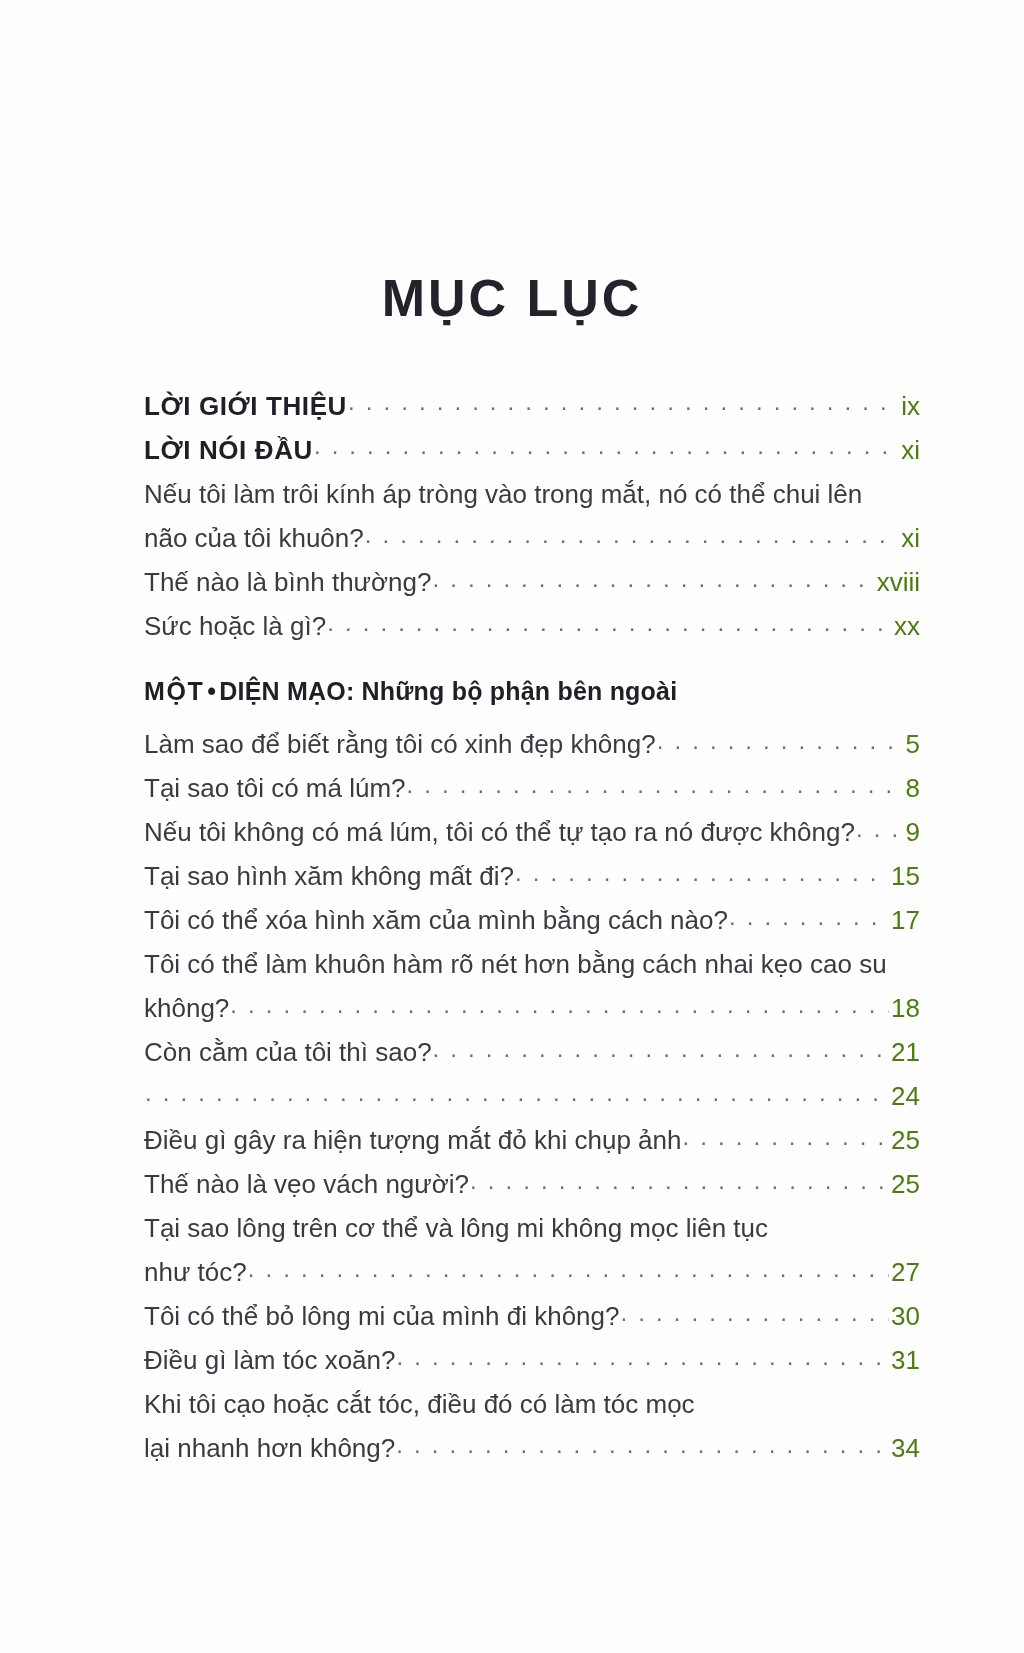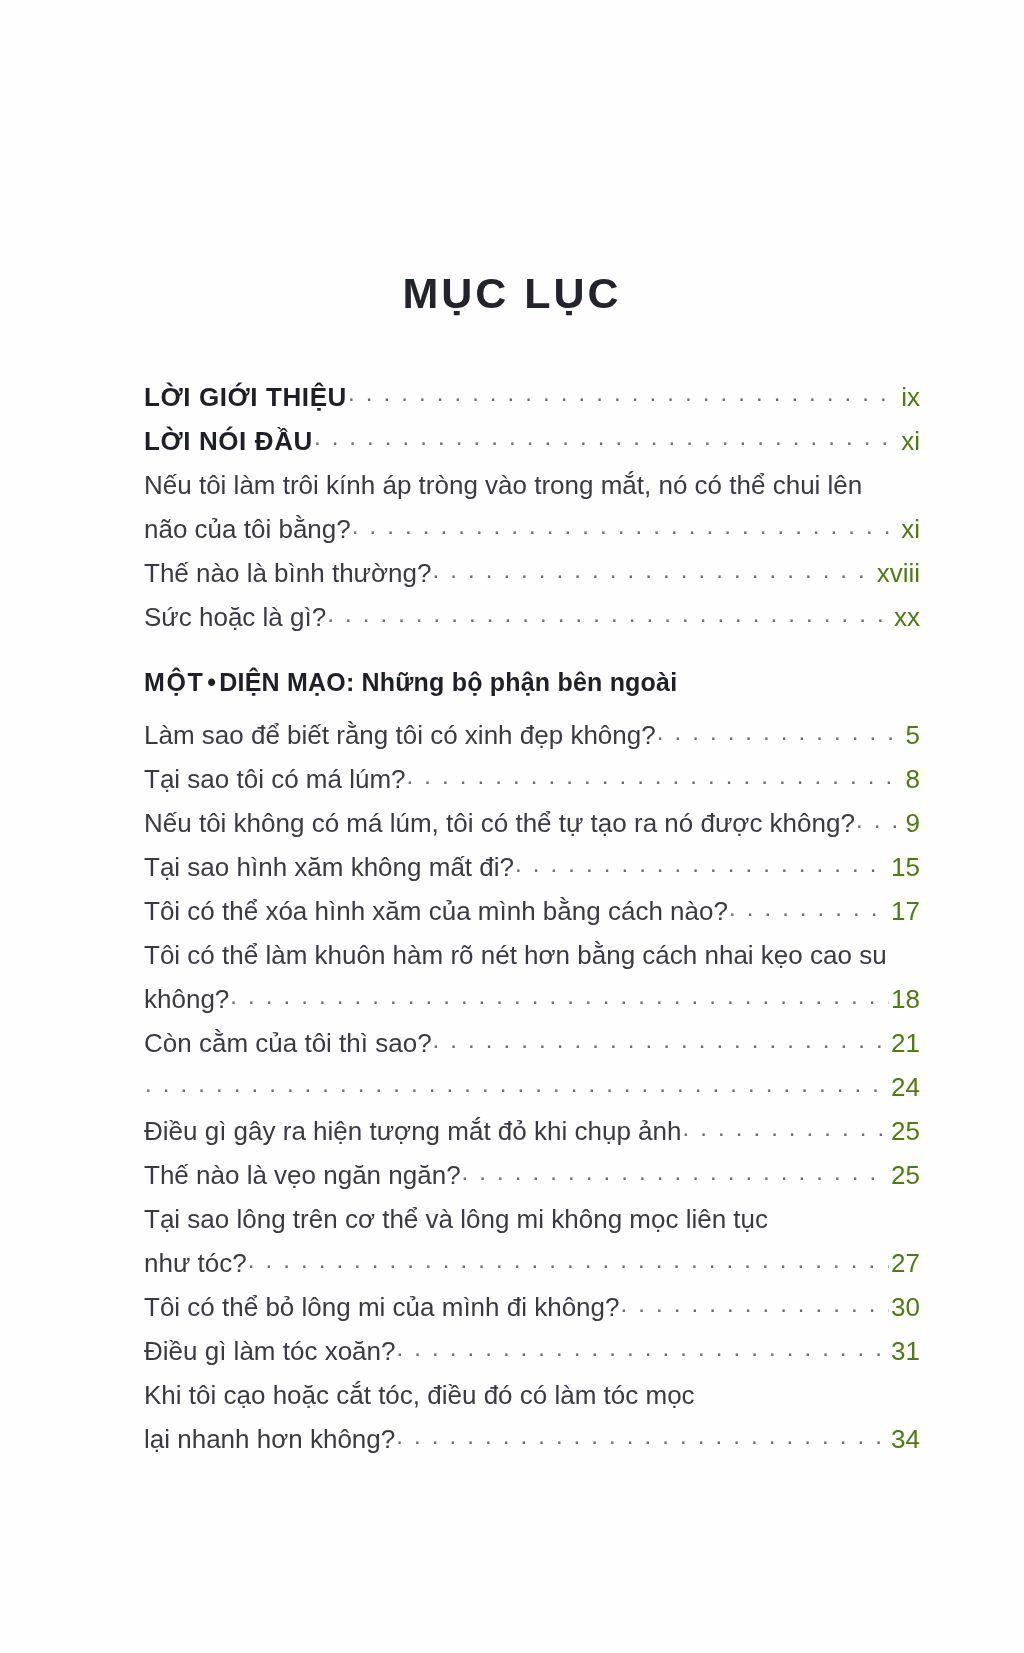--- a/index.html
+++ b/index.html
@@ -16,21 +16,21 @@
     overflow: hidden;
   }
   .page {
     position: absolute;
     inset: 0;
     background: #fefefe;
     padding: 0;
   }
   .page-title {
     text-align: center;
-    font-size: 43px;
+    font-size: 52px;
     font-weight: bold;
     letter-spacing: 3px;
     color: #23232b;
     margin: 0;
     padding-top: 272px;
     line-height: 1;
   }
   .toc {
     margin: 8px;
     padding: 0 96px 0 136px;
@@ -126,21 +126,21 @@
         <div class="entry head">
           <div class="row">
             <span class="label">LỜI NÓI ĐẦU</span>
             <span class="leader">. . . . . . . . . . . . . . . . . . . . . . . . . . . . . . . . . . . . . . . . . . . . . . . . . . . . . . . . . . . . . . . . . . . . . . . . . . . . . . . . . . . . . . . . . . . . . . . . . . . . . . . . . . . . . . . . . . . . . . . . . . . . . . . . . . . . . . . . . . . </span>
             <span class="pageno">xi</span>
           </div>
         </div>
         <div class="entry">
           <div class="cont">Nếu tôi làm trôi kính áp tròng vào trong mắt, nó có thể chui lên</div>
           <div class="row">
-            <span class="label">não của tôi bằng?</span>
+            <span class="label">não của tôi khuôn?</span>
             <span class="leader">. . . . . . . . . . . . . . . . . . . . . . . . . . . . . . . . . . . . . . . . . . . . . . . . . . . . . . . . . . . . . . . . . . . . . . . . . . . . . . . . . . . . . . . . . . . . . . . . . . . . . . . . . . . . . . . . . . . . . . . . . . . . . . . . . . . . . . . . . . . </span>
             <span class="pageno">xi</span>
           </div>
         </div>
         <div class="entry">
           <div class="row">
             <span class="label">Thế nào là bình thường?</span>
             <span class="leader">. . . . . . . . . . . . . . . . . . . . . . . . . . . . . . . . . . . . . . . . . . . . . . . . . . . . . . . . . . . . . . . . . . . . . . . . . . . . . . . . . . . . . . . . . . . . . . . . . . . . . . . . . . . . . . . . . . . . . . . . . . . . . . . . . . . . . . . . . . . </span>
             <span class="pageno">xviii</span>
           </div>
@@ -217,21 +217,21 @@
         </div>
         <div class="entry">
           <div class="row">
             <span class="label">Điều gì gây ra hiện tượng mắt đỏ khi chụp ảnh</span>
             <span class="leader">. . . . . . . . . . . . . . . . . . . . . . . . . . . . . . . . . . . . . . . . . . . . . . . . . . . . . . . . . . . . . . . . . . . . . . . . . . . . . . . . . . . . . . . . . . . . . . . . . . . . . . . . . . . . . . . . . . . . . . . . . . . . . . . . . . . . . . . . . . . </span>
             <span class="pageno">25</span>
           </div>
         </div>
         <div class="entry">
           <div class="row">
-            <span class="label">Thế nào là vẹo ngăn ngăn?</span>
+            <span class="label">Thế nào là vẹo vách người?</span>
             <span class="leader">. . . . . . . . . . . . . . . . . . . . . . . . . . . . . . . . . . . . . . . . . . . . . . . . . . . . . . . . . . . . . . . . . . . . . . . . . . . . . . . . . . . . . . . . . . . . . . . . . . . . . . . . . . . . . . . . . . . . . . . . . . . . . . . . . . . . . . . . . . . </span>
             <span class="pageno">25</span>
           </div>
         </div>
         <div class="entry">
           <div class="cont">Tại sao lông trên cơ thể và lông mi không mọc liên tục</div>
           <div class="row">
             <span class="label">như tóc?</span>
             <span class="leader">. . . . . . . . . . . . . . . . . . . . . . . . . . . . . . . . . . . . . . . . . . . . . . . . . . . . . . . . . . . . . . . . . . . . . . . . . . . . . . . . . . . . . . . . . . . . . . . . . . . . . . . . . . . . . . . . . . . . . . . . . . . . . . . . . . . . . . . . . . . </span>
             <span class="pageno">27</span>

